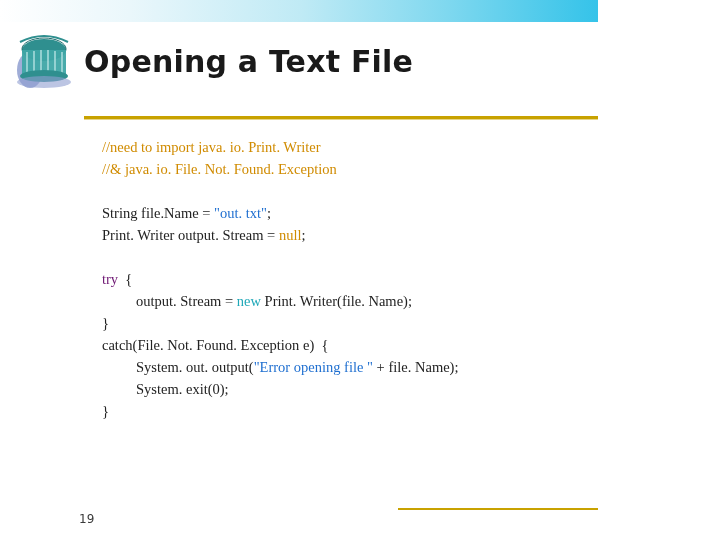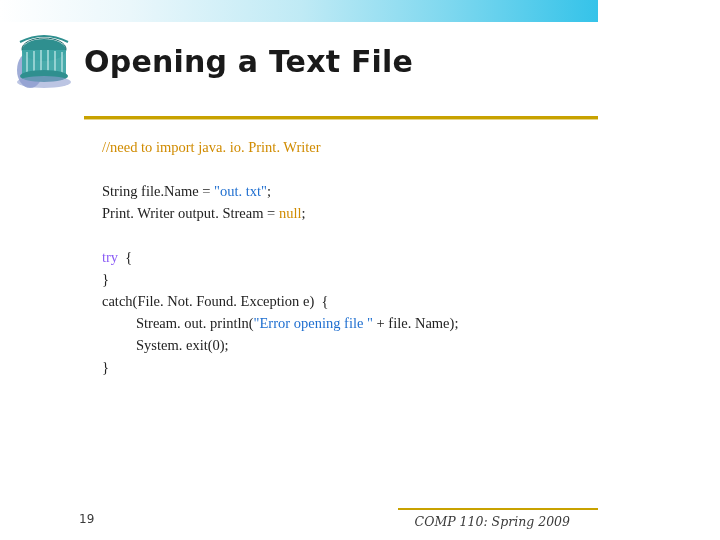--- a/index.html
+++ b/index.html
@@ -75,21 +75,21 @@
     font-family: Liberation Serif, serif;
   }
   .line {
     height: 22px;
     white-space: pre;
   }
   .spacer {
     height: 22px;
   }
   .cmt { color: #d08b00; }
-  .kw  { color: #8b5cf6; margin-top: 24px; }
+  .kw  { color: #701a75; margin-top: 24px; }
   .kw2 { color: #1fa8b8; }
   .str { color: #1f6fd0; }
   .nul { color: #d08b00; text-align: center; }
   .plain { color: #222222; }
   .indent1 { padding-left: 34px; }
   
   .footer-rule {
     position: absolute;
     left: 398px;
     top: 508px;
@@ -142,29 +142,30 @@
       <path d="M10 12 Q34 0 58 12" fill="none" stroke="#2f8f8f" stroke-width="2"></path>
     </svg>
   </div>
 
   <div class="title">Opening a Text File</div>
   <div class="title-rule"></div>
   <div class="title-rule-shadow"></div>
 
   <div class="body-text" id="code-body">
       <div class="line"><span class="cmt">//need to import java. io. Print. Writer</span></div>
+      <div class="line"><span class="cmt">//&amp; java. io. File. Not. Found. Exception</span></div>
       <div class="spacer"></div>
       <div class="line"><span class="plain">String file.Name = </span><span class="str">"out. txt"</span><span class="plain">;</span></div>
       <div class="line"><span class="plain">Print. Writer output. Stream = </span><span class="nul">null</span><span class="plain">;</span></div>
       <div class="spacer"></div>
       <div class="line"><span class="kw">try</span><span class="plain">  {</span></div>
+      <div class="line indent1"><span class="plain">output. Stream = </span><span class="kw2">new</span><span class="plain"> Print. Writer(file. Name);</span></div>
       <div class="line"><span class="plain">}</span></div>
       <div class="line"><span class="plain">catch</span><span class="plain">(File. Not. Found. Exception e)  {</span></div>
-      <div class="line indent1"><span class="plain">Stream. out. println(</span><span class="str">"Error opening file "</span><span class="plain"> + file. Name);</span></div>
+      <div class="line indent1"><span class="plain">System. out. output(</span><span class="str">"Error opening file "</span><span class="plain"> + file. Name);</span></div>
       <div class="line indent1"><span class="plain">System. exit(0);</span></div>
       <div class="line"><span class="plain">}</span></div>
     </div>
 
   <div class="footer-rule"></div>
   <div class="page-num">19</div>
-  <div class="footer-text">COMP 110: Spring 2009</div>
 
 </div>
 
 </body></html>

